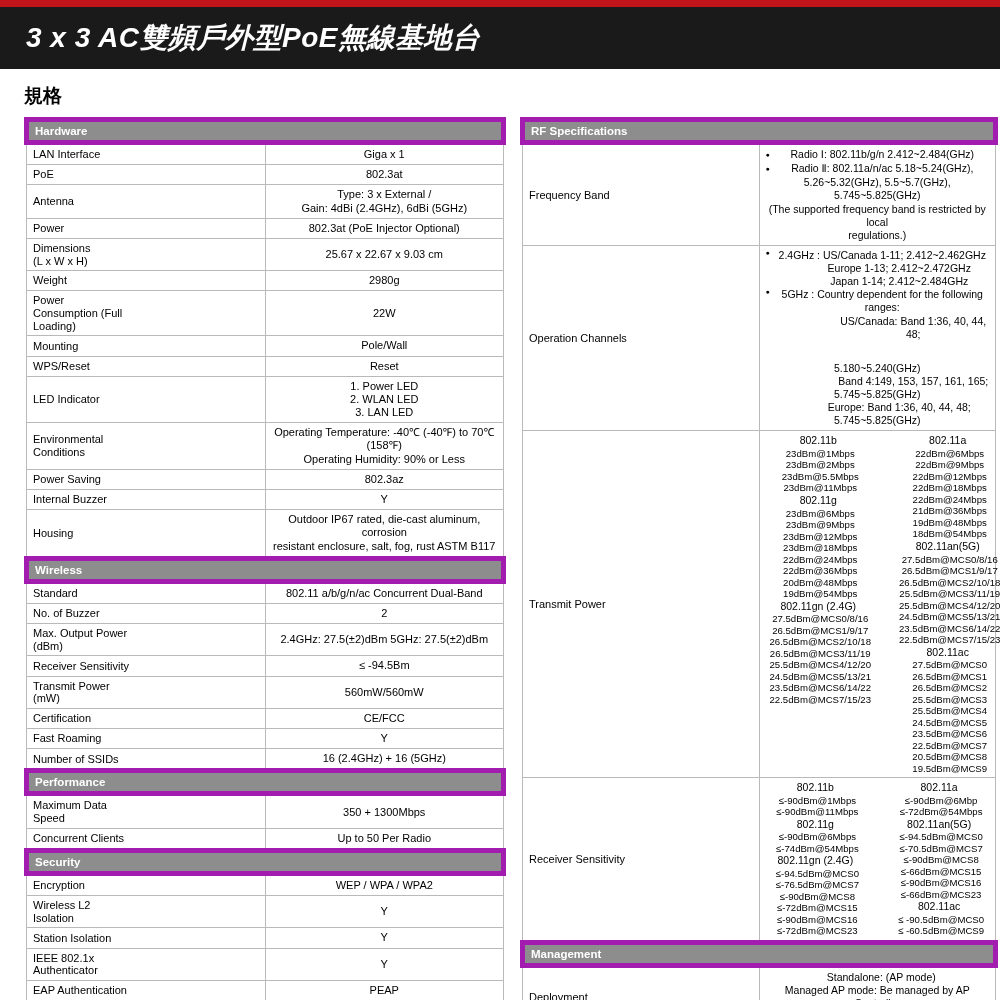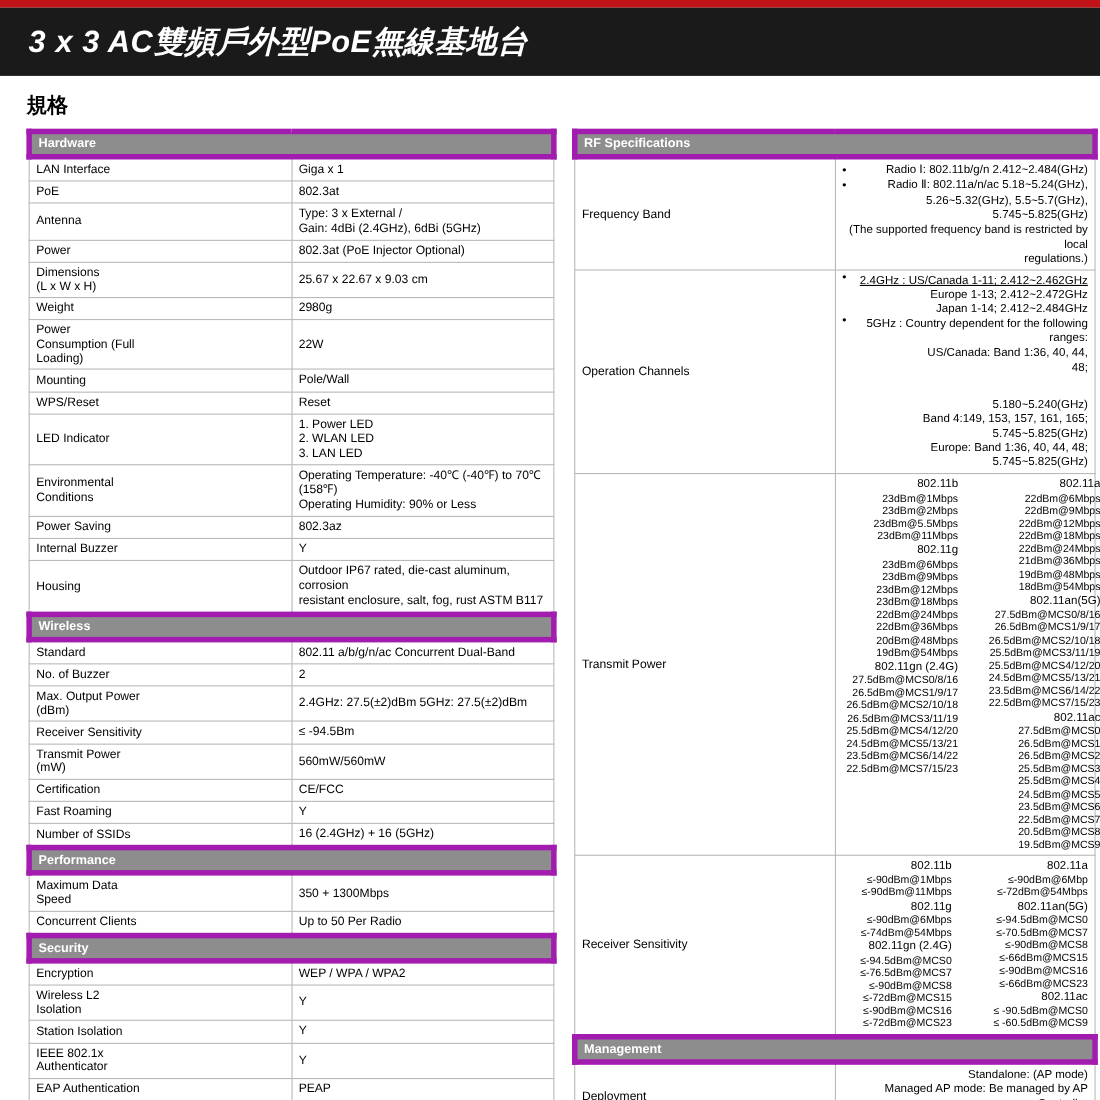--- a/index.html
+++ b/index.html
@@ -38,26 +38,26 @@
   td,th{border:1px solid #b9b9b9;vertical-align:middle;}
 
   .hdr td{
     background:#8d8d8d;color:#fff;font-weight:bold;font-size:11.5px;
     padding:3px 6px;border:5px solid #a21caf;
   }
   .lbl{
     width:122px;font-size:11px;padding:3px 6px;line-height:1.15;
   }
   .val{
-    font-size:11px;padding:3px 6px;text-align:left;line-height:1.2;
+    font-size:11px;padding:3px 6px;text-align:center;line-height:1.2;
   }
 
   
   .rlbl{width:122px;font-size:11px;padding:3px 6px;line-height:1.15;}
-  .rval{font-size:10.5px;padding:3px 6px;line-height:1.25;text-align:right;}
+  .rval{font-size:10.5px;padding:3px 6px;line-height:1.25;text-align:center;}
   .bullets{margin:0;padding:0;list-style:none;}
   .bullets li{position:relative;padding-left:10px;margin:0 0 1px 0;}
   .bullets li:before{content:"\25CF";position:absolute;left:0;top:0;font-size:7px;line-height:14px;}
 
   .twocol{display:flex;gap:10px;}
   .twocol .c{flex:1;}
   .grp-title{font-size:10.5px;margin:0 0 1px 0;}
   .pwr{font-size:9.6px;line-height:1.2;}
   .pwr .t{padding-left:4px;}
   .pwr-right{padding-left:14px;}
@@ -232,21 +232,21 @@
               <div id="freq-extra">
                   <div>5.26~5.32(GHz), 5.5~5.7(GHz), 5.745~5.825(GHz)</div>
                   <div>(The supported frequency band is restricted by local</div>
                   <div>regulations.)</div>
                 </div>
             </td>
           </tr>
           <tr>
             <td class="rlbl">Operation Channels</td>
             <td class="rval" id="op-channels">
-                <div style="padding-left: 10px; position: relative; text-decoration: underline;"><span style="position: absolute; left: 0px; font-size: 7px;">●</span>2.4GHz : US/Canada 1-11; 2.412~2.462GHz</div>
+                <div style="padding-left: 10px; position: relative;"><span style="position: absolute; left: 0px; font-size: 7px;">●</span>2.4GHz : US/Canada 1-11; 2.412~2.462GHz</div>
                 <div style="padding-left: 44px; position: relative;">Europe 1-13; 2.412~2.472GHz</div>
                 <div style="padding-left: 44px; position: relative;">Japan 1-14; 2.412~2.484GHz</div>
                 <div style="padding-left: 10px; position: relative;"><span style="position: absolute; left: 0px; font-size: 7px;">●</span>5GHz : Country dependent for the following ranges:</div>
                 <div style="padding-left: 72px; position: relative;">US/Canada: Band 1:36, 40, 44, 48;</div>
                 <div style="padding-left: 0px; position: relative; margin-top: 21px;">5.180~5.240(GHz)</div>
                 <div style="padding-left: 72px; position: relative;">Band 4:149, 153, 157, 161, 165;</div>
                 <div style="padding-left: 0px; position: relative;">5.745~5.825(GHz)</div>
                 <div style="padding-left: 44px; position: relative;">Europe: Band 1:36, 40, 44, 48;</div>
                 <div style="padding-left: 0px; position: relative;">5.745~5.825(GHz)</div>
               </td>

